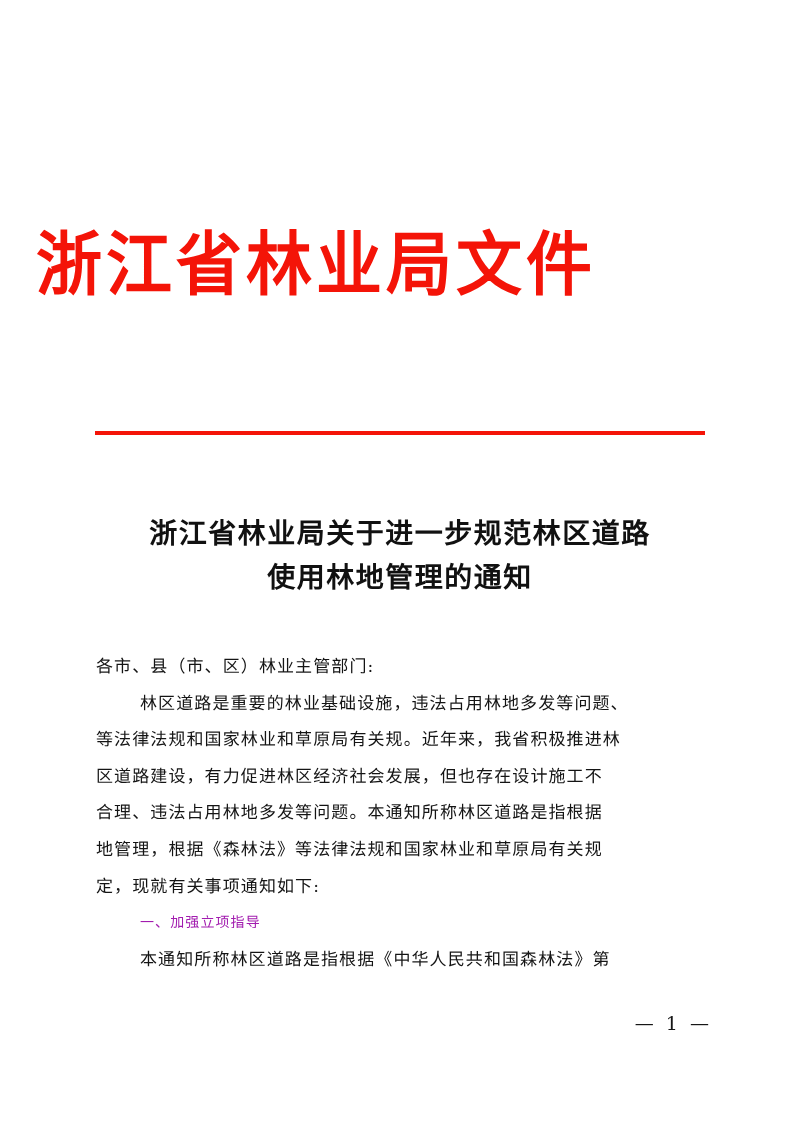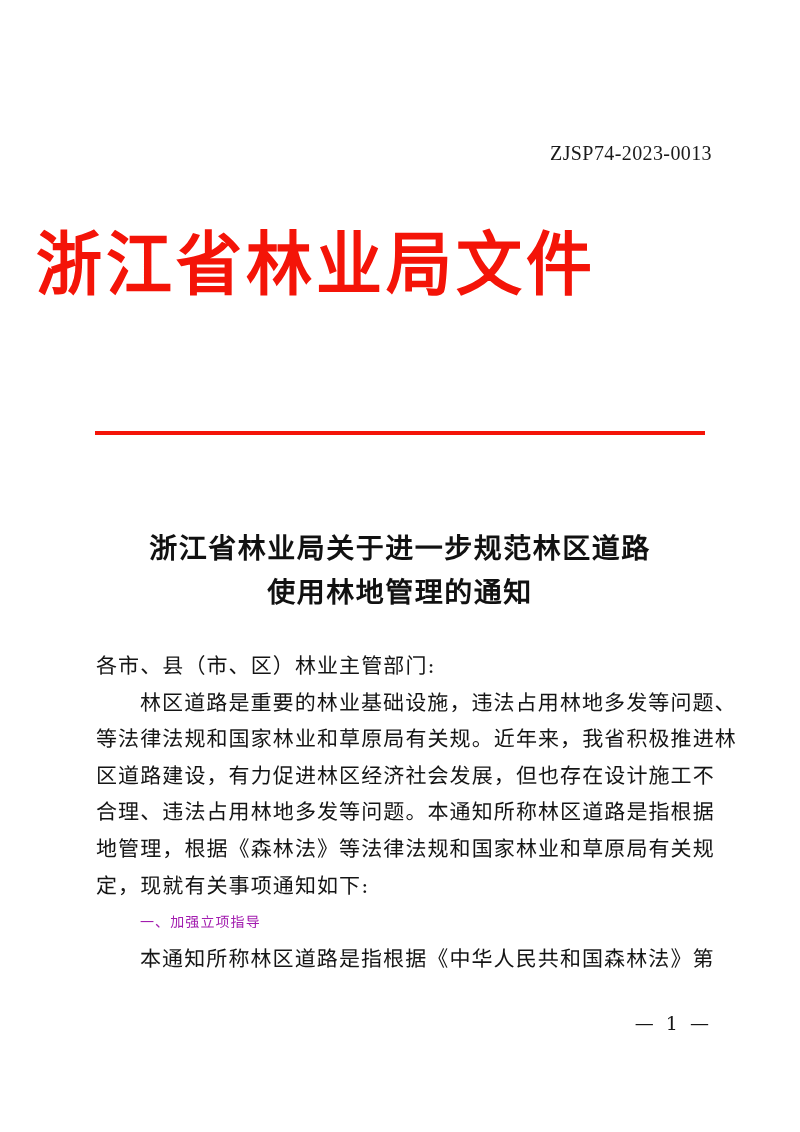--- a/index.html
+++ b/index.html
@@ -78,21 +78,21 @@
     top: 431px;
     left: 95px;
     width: 610px;
     height: 4px;
     background: #f41408;
   }
 
   
   .main-title {
     position: absolute;
-    top: 527px;
+    top: 512px;
     left: 0;
     width: 800px;
     text-align: center;
   }
 
   .main-title .title-line {
     display: block;
     font-family: "DejaVu Serif", "Liberation Serif", serif;
     font-weight: 700;
     font-size: 28px;
@@ -105,21 +105,21 @@
   
   .body-block {
     position: absolute;
     top: 648px;
     left: 96px;
     width: 614px;
   }
 
   .body-line {
     font-family: "DejaVu Serif", "Liberation Serif", serif;
-    font-size: 21px;
+    font-size: 17px;
     line-height: 36.6px;
     letter-spacing: 1.1px;
     color: #141414;
     white-space: nowrap;
   }
 
   .body-line.indent {
     padding-left: 44px;
   }
 
@@ -146,21 +146,20 @@
     letter-spacing: 3px;
     color: #161616;
     white-space: nowrap;
   }
 </style>
 </head>
 <body>
 
 <div class="page">
 
-  <div class="doc-code">ZJSP74-2023-0013</div>
 
   <div class="masthead">
     <span class="masthead-text">浙江省林业局文件</span>
   </div>
 
 
   <div class="red-rule"></div>
 
   <div class="main-title">
     <span class="title-line">浙江省林业局关于进一步规范林区道路</span>

